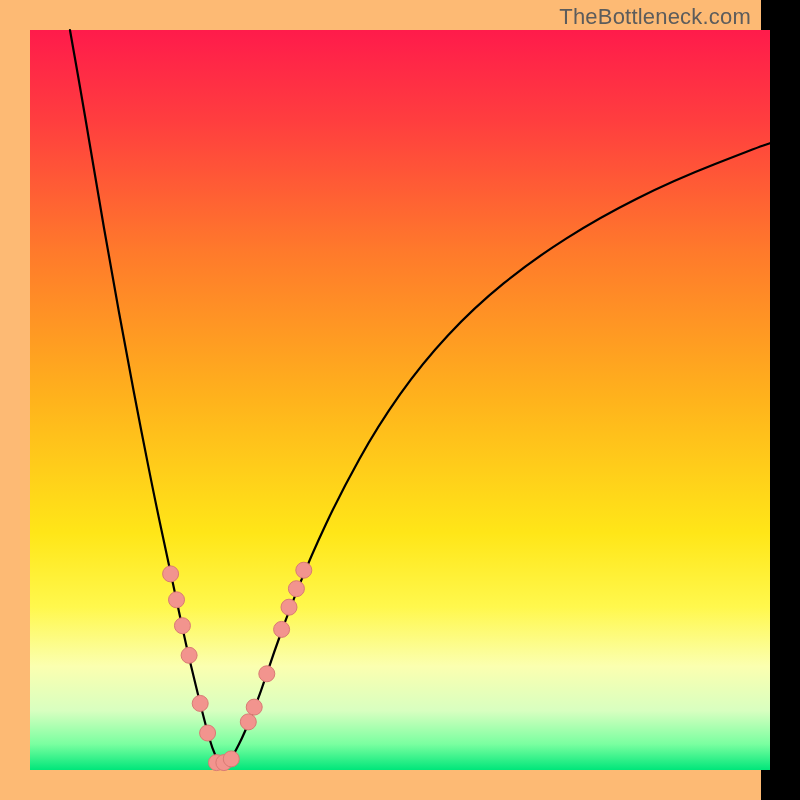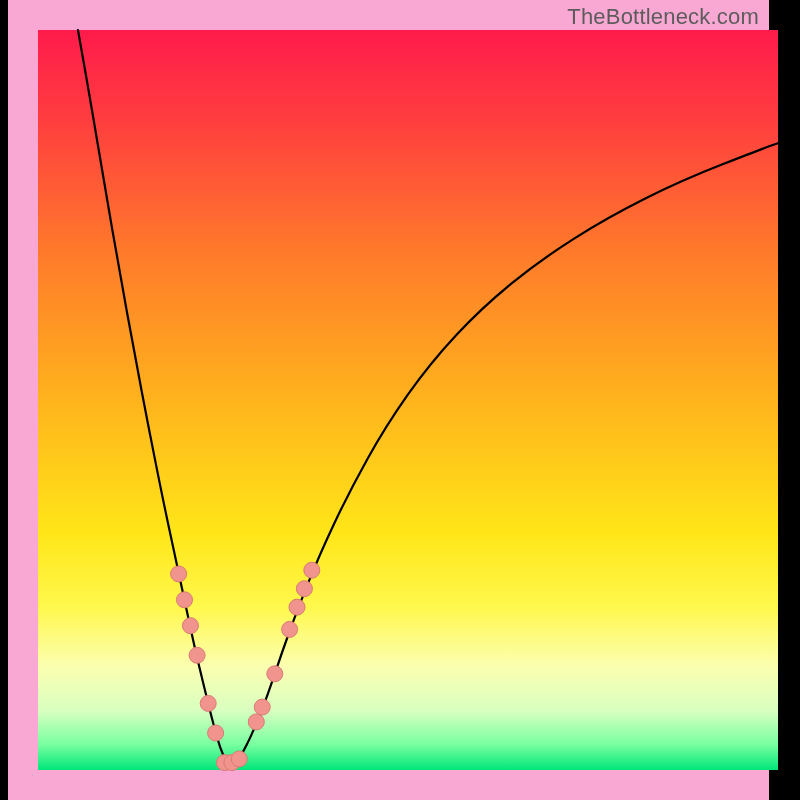--- a/index.html
+++ b/index.html
@@ -6,24 +6,24 @@
     margin: 0;
     padding: 0;
     width: 800px;
     height: 800px;
     overflow: hidden;
     background: #000;
     font-family: Arial, Helvetica, sans-serif;
   }
   .frame {
     position: absolute;
-    left: 8px; top: 0;
+    left: 0; top: 0;
     width: 761px;
     height: 800px;
-    background: #f9a8d4;
+    background: #fdba74;
   }
   .watermark {
     position: absolute;
     top: 4px;
     right: 10px;
     color: #5c5c5c;
     font-size: 22px;
     font-weight: 400;
     letter-spacing: 0.2px;
     z-index: 10;

